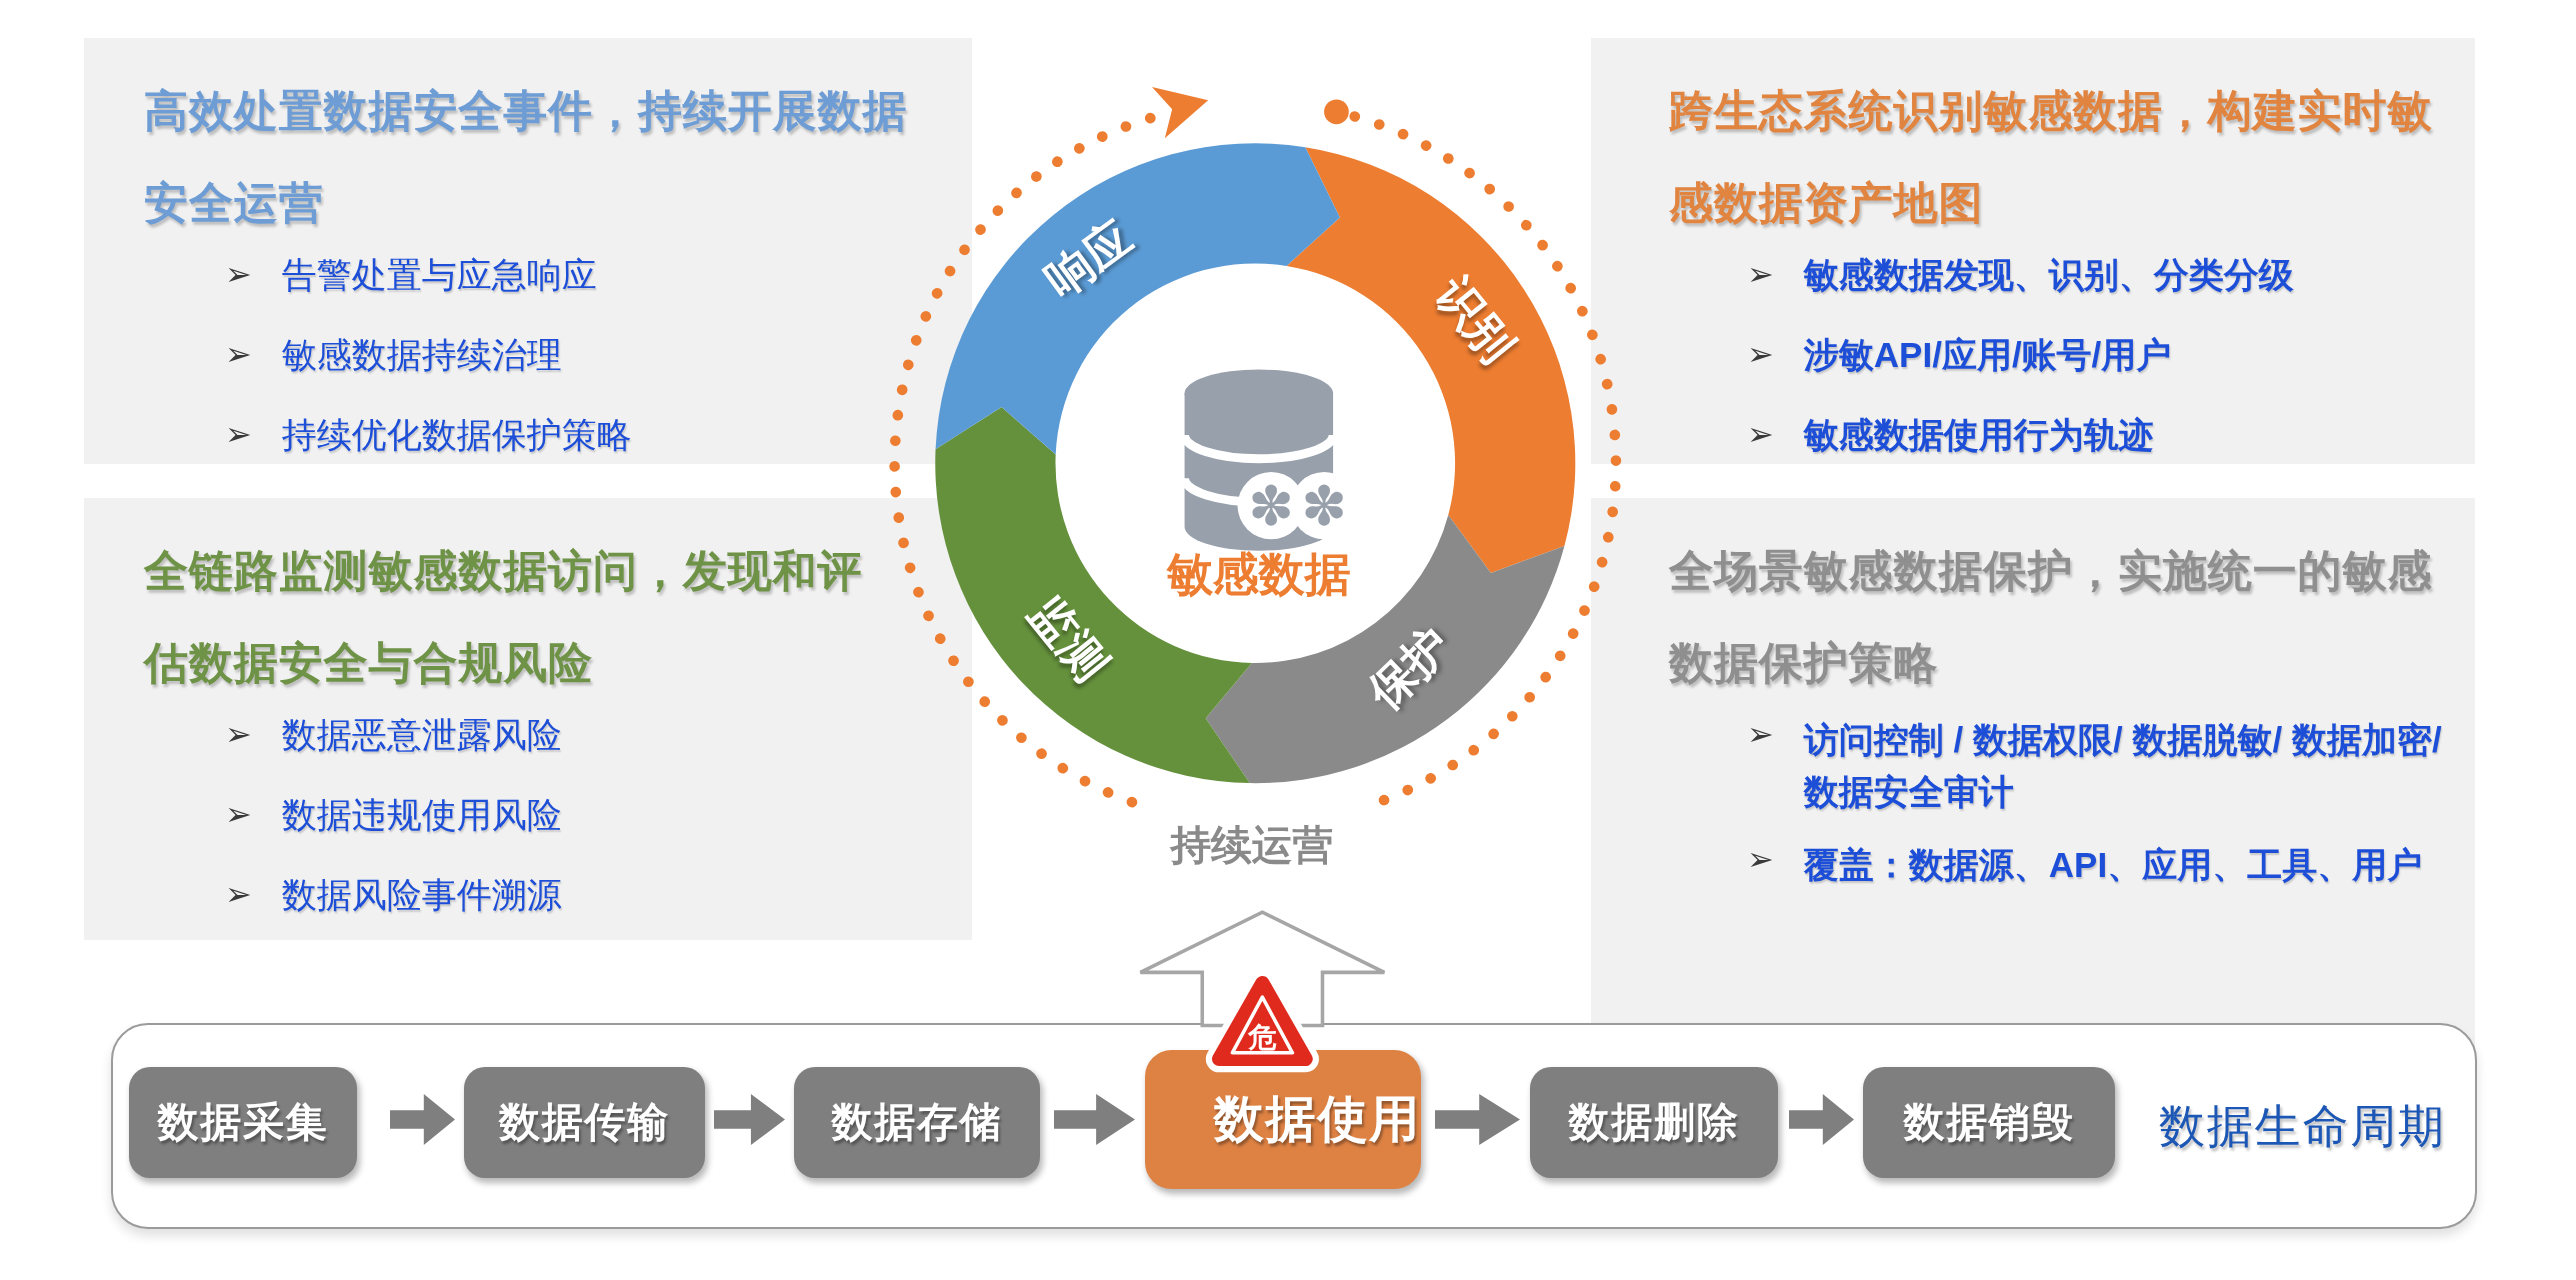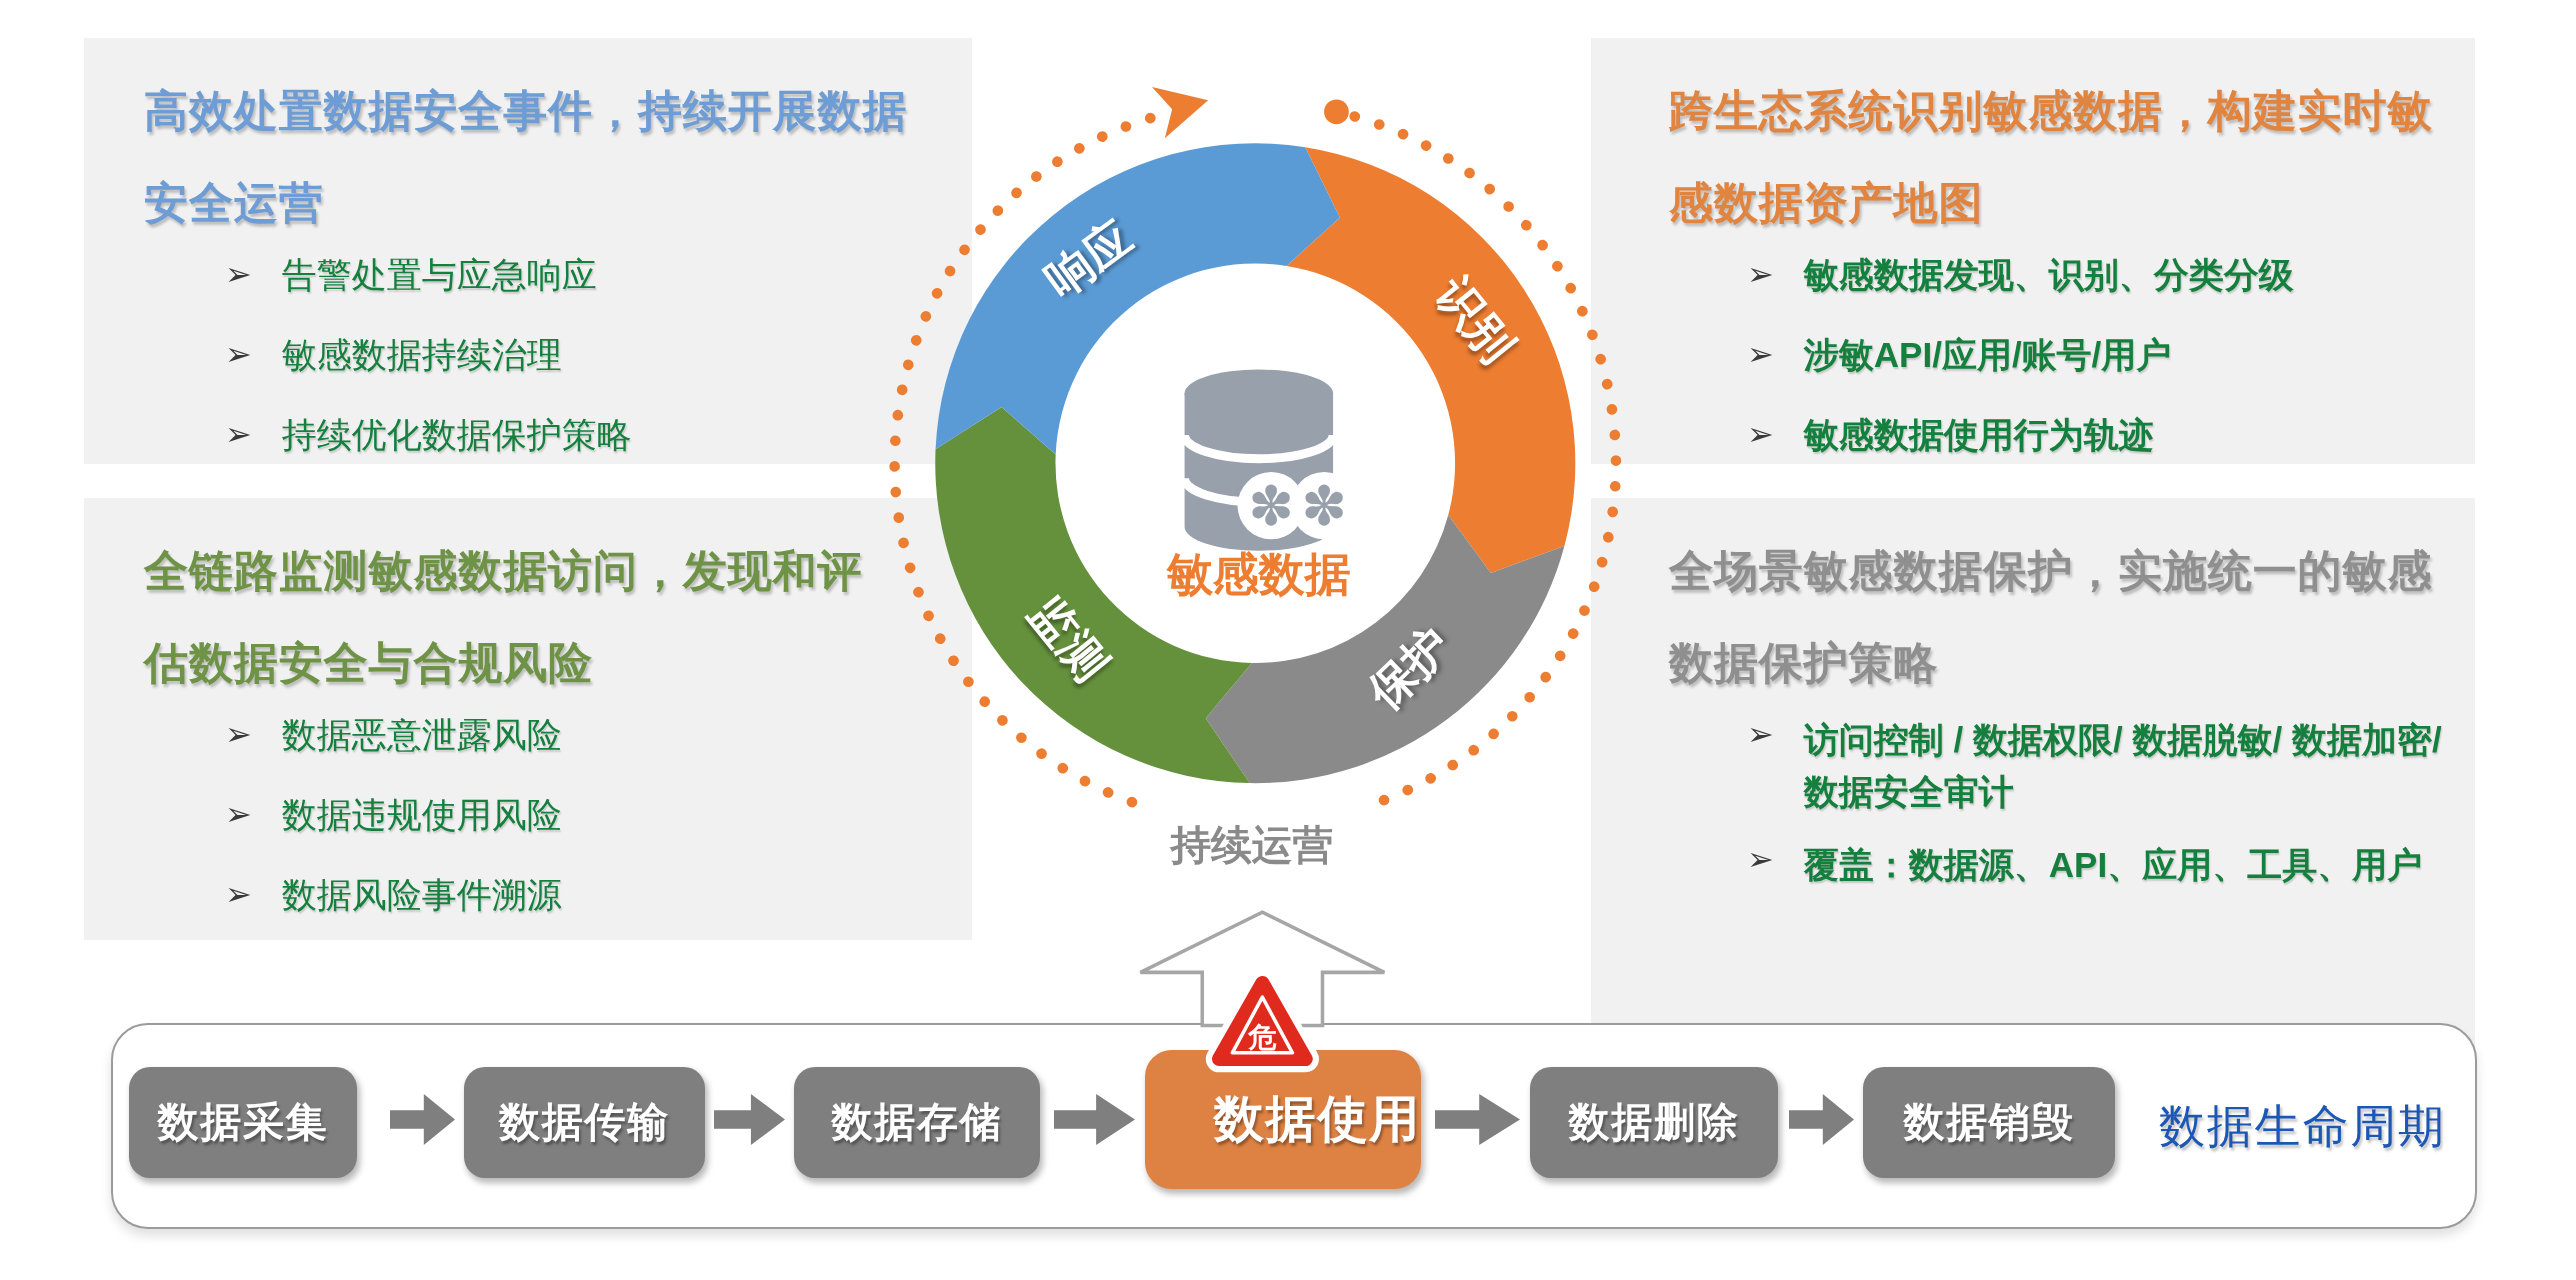--- a/index.html
+++ b/index.html
@@ -17,21 +17,21 @@
            text-shadow:1.8px 2.7px 2.7px rgba(0,0,0,.22);white-space:nowrap;}
   .t-blue  .p-title{color:#6d9dd4;}
   .t-green .p-title{color:#6f9346;}
   .t-orange.p-wrap .p-title{color:#e08440;}
   .t-gray  .p-title{color:#8f8f8f;}
   .bullets{margin-top:5.3px;margin-left:81px;}
   .panel-tr .bullets,.panel-br .bullets{margin-left:78px;font-weight:bold;}
   .bullet{display:flex;align-items:flex-start;margin-bottom:39px;color:#3f3f3f;}
   .bullet .bicon{font-family:"DejaVu Sans",sans-serif;font-size:32px;line-height:41px;color:#3a3a3a;margin-right:30px;}
   .bullet .bicon::before{content:"➢";}
-  .bullet .btext{font-size:35px;line-height:41px;color:#15803d;text-shadow:0.9px 1.8px 1.8px rgba(0,0,0,.18);}
+  .bullet .btext{font-size:35px;line-height:41px;color:#1d4ed8;text-shadow:0.9px 1.8px 1.8px rgba(0,0,0,.18);}
   .panel-br .bullet{margin-bottom:21px;}
   .panel-br .btext{width:698px;line-height:52px;}
   
   .overlay{position:absolute;left:0;top:0;width:2576px;height:1280px;z-index:5;pointer-events:none;}
   .seg-label{font-size:52px;font-weight:bold;fill:#ffffff;}
   
   .lifebar{position:absolute;left:111px;top:1023px;width:2366px;height:206px;background:#ffffff;
            border:2.7px solid #9b9b9b;border-radius:37px;box-sizing:border-box;
            box-shadow:0 7px 10.6px rgba(0,0,0,.12);z-index:1;}
   .stage{position:absolute;display:flex;align-items:center;justify-content:center;

